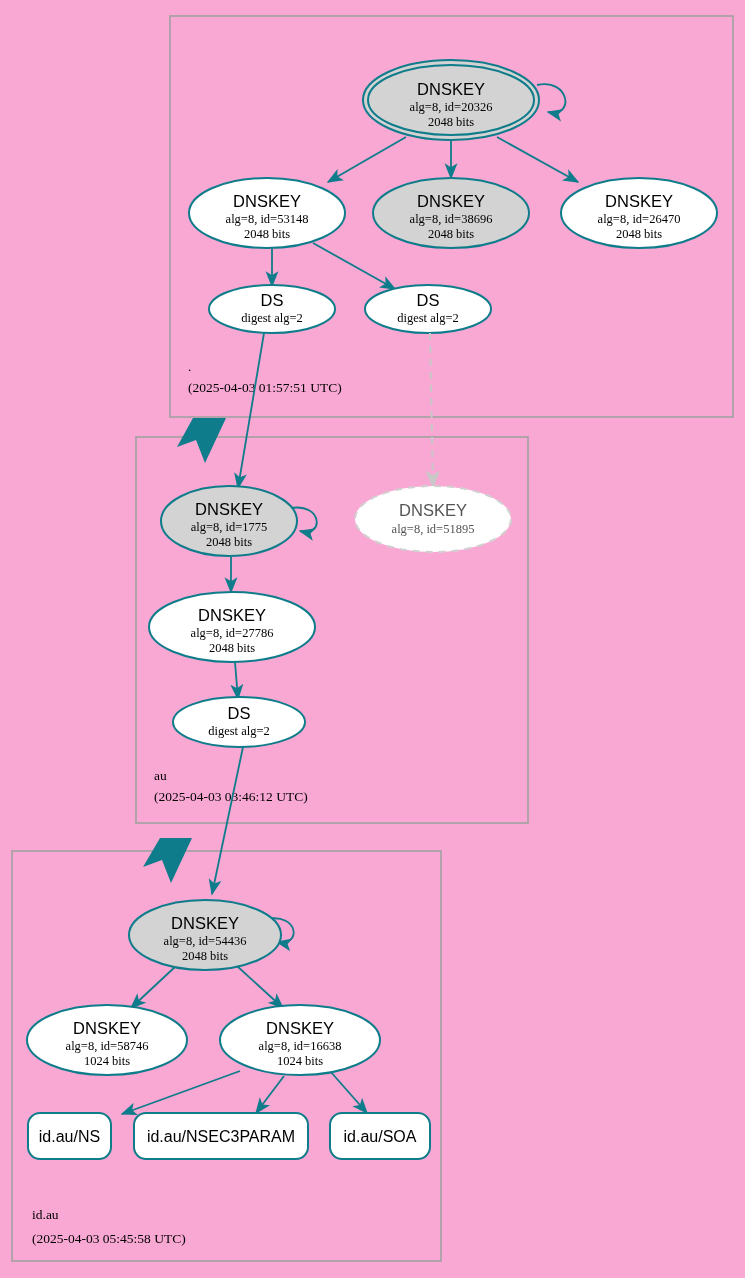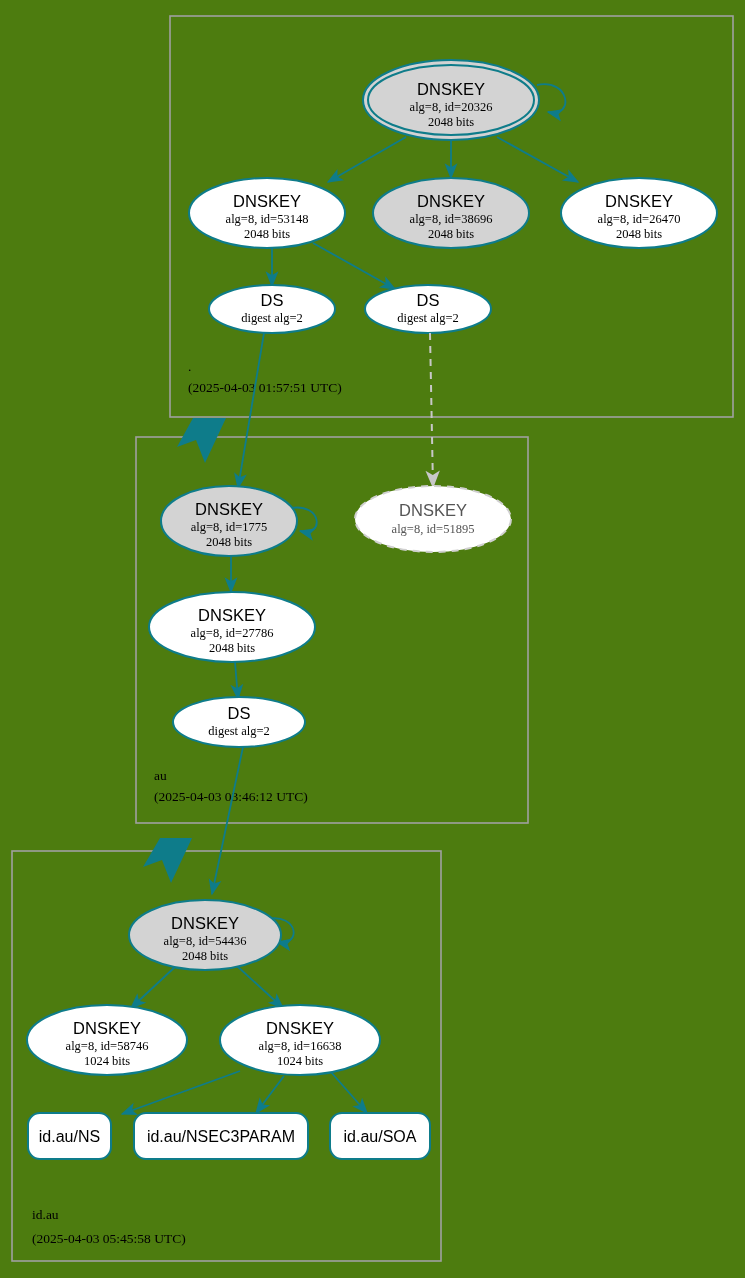--- a/index.html
+++ b/index.html
@@ -7,21 +7,21 @@
     padding: 0;
     background: #ffffff;
   }
   body {
     font-family: "Liberation Sans", sans-serif;
   }
   #dnssec-diagram {
     width: 745px;
     height: 1278px;
     position: relative;
-    background: #4d7c0f;
+    background: #f9a8d4;
   }
   svg#graph {
     display: block;
     width: 745px;
     height: 1278px;
   }
   .zone-box {
     fill: none;
     stroke: #a0a0a0;
     stroke-width: 1.6;

